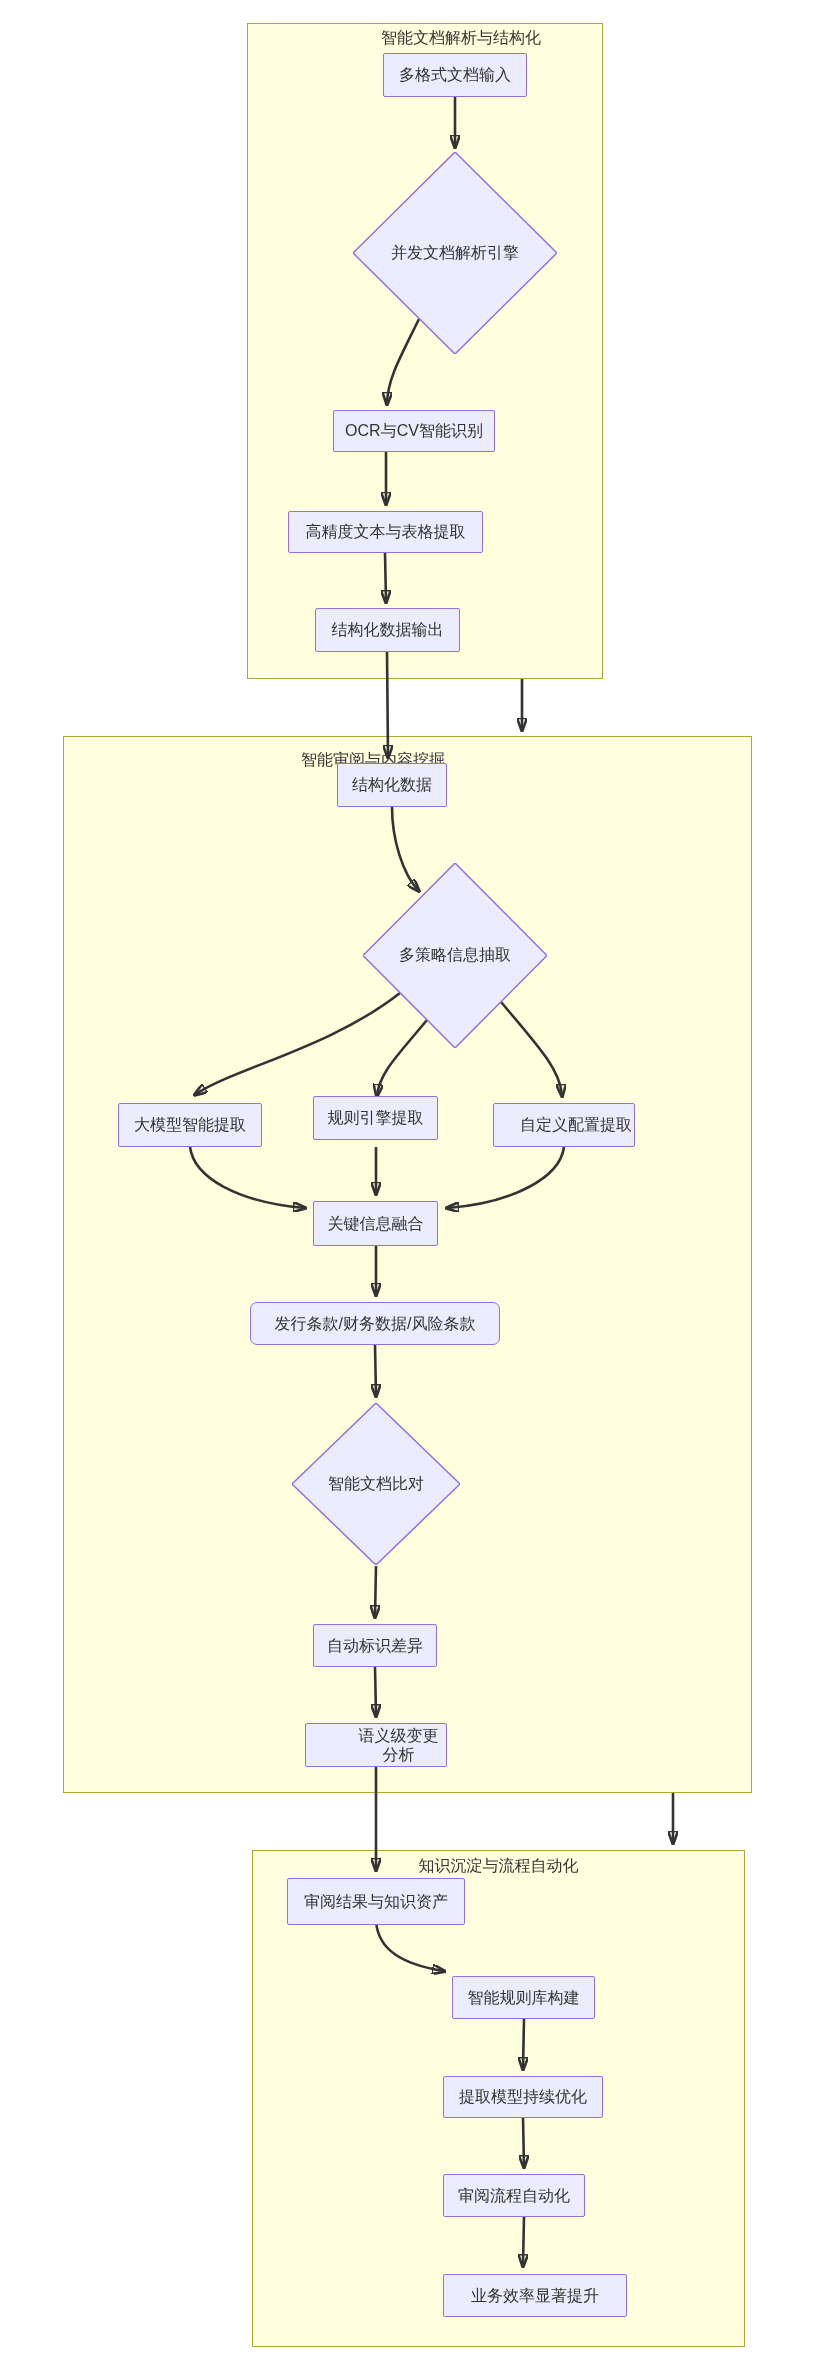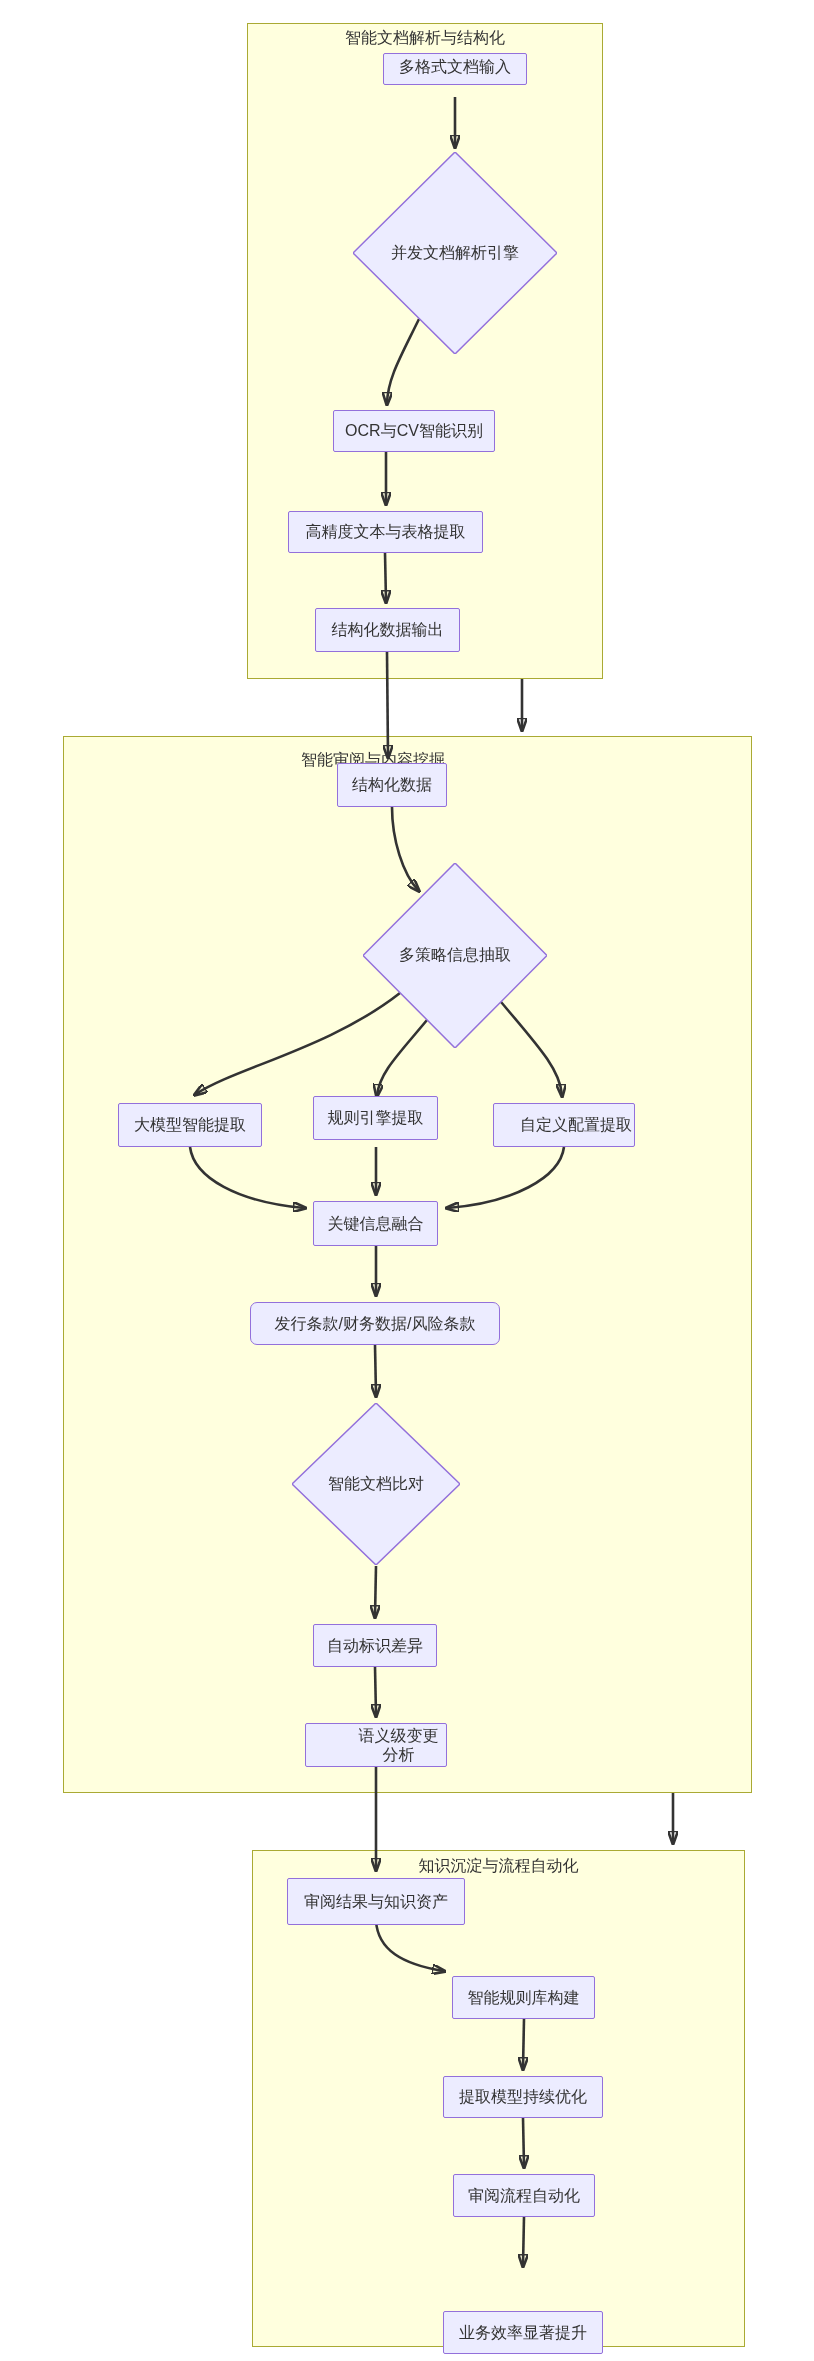--- a/index.html
+++ b/index.html
@@ -63,21 +63,21 @@
 </style>
 </head>
 <body>
 
 <div id="canvas">
 
   <div class="section" style="left:247px; top:23px; width:356px; height:656px;"></div>
   <div class="section" style="left:63px; top:736px; width:689px; height:1057px;"></div>
   <div class="section" style="left:252px; top:1850px; width:493px; height:497px;"></div>
 
-  <div class="section-title" style="left:247px; top:28px; width:356px;">智能文档解析与结构化</div>
+  <div class="section-title" style="left:247px; top:28px; width:356px;padding-left:36px;">智能文档解析与结构化</div>
   <div class="section-title" style="left:63px; top:742px; width:620px;margin-top:8px;">智能审阅与内容挖掘</div>
   <div class="section-title" style="left:252px; top:1856px; width:493px;">知识沉淀与流程自动化</div>
 
   <svg id="edges" width="814" height="2361" viewBox="0 0 814 2361">
     <defs>
       <marker id="arrow" markerUnits="userSpaceOnUse" markerWidth="14" markerHeight="10" viewBox="0 0 14 10" refX="11" refY="5" orient="auto">
         <path d="M0,0 L14,5 L0,10 Z" fill="#333333" stroke="none"></path>
       </marker>
     </defs>
     <path d="M455,97 L455,146" marker-end="url(#arrow)"></path>
@@ -98,21 +98,21 @@
     <path d="M376,1566 L375,1616" marker-end="url(#arrow)"></path>
     <path d="M375,1667 L376,1715" marker-end="url(#arrow)"></path>
     <path d="M376,1767 L376,1869" marker-end="url(#arrow)"></path>
     <path d="M673,1793 L673,1842" marker-end="url(#arrow)"></path>
     <path d="M376,1921 C378,1950 402,1964 443,1971" marker-end="url(#arrow)"></path>
     <path d="M524,2019 L523,2068" marker-end="url(#arrow)"></path>
     <path d="M523,2118 L524,2166" marker-end="url(#arrow)"></path>
     <path d="M524,2217 L523,2265" marker-end="url(#arrow)"></path>
   </svg>
 
-  <div class="node" style="left:383px; top:53px; width:144px; height:32px;font-family:Liberation Mono, monospace;">多格式文档输入</div>
+  <div class="node" style="left:383px; top:53px; width:144px; height:44px;">多格式文档输入</div>
 
   <div class="diamond" style="left:353px; top:152px; width:204px; height:202px;">
     <svg viewBox="0 0 100 100" preserveAspectRatio="none">
       <polygon points="50,0 100,50 50,100 0,50"></polygon>
     </svg>
     <div class="dlabel">并发文档解析引擎</div>
   </div>
 
   <div class="node" style="left:305px; top:410px; width:162px; height:42px;margin-left:28px;">OCR与CV智能识别</div>
   <div class="node" style="left:288px; top:511px; width:195px; height:42px;">高精度文本与表格提取</div>
@@ -139,16 +139,16 @@
     </svg>
     <div class="dlabel">智能文档比对</div>
   </div>
 
   <div class="node" style="left:313px; top:1624px; width:124px; height:43px;">自动标识差异</div>
   <div class="node" style="left:305px; top:1723px; width:142px; height:44px;padding-left:45px;">语义级变更分析</div>
 
   <div class="node" style="left:287px; top:1878px; width:178px; height:47px;">审阅结果与知识资产</div>
   <div class="node" style="left:452px; top:1976px; width:143px; height:43px;">智能规则库构建</div>
   <div class="node" style="left:443px; top:2076px; width:160px; height:42px;">提取模型持续优化</div>
-  <div class="node" style="left:453px; top:2174px; width:142px; height:43px;">审阅流程自动化</div>
-  <div class="node" style="left:443px; top:2274px; width:160px; height:43px;margin-top:37px;">业务效率显著提升</div>
+  <div class="node" style="left:443px; top:2174px; width:142px; height:43px;">审阅流程自动化</div>
+  <div class="node" style="left:443px; top:2274px; width:184px; height:43px;">业务效率显著提升</div>
 
 </div>
 
 </body></html>

